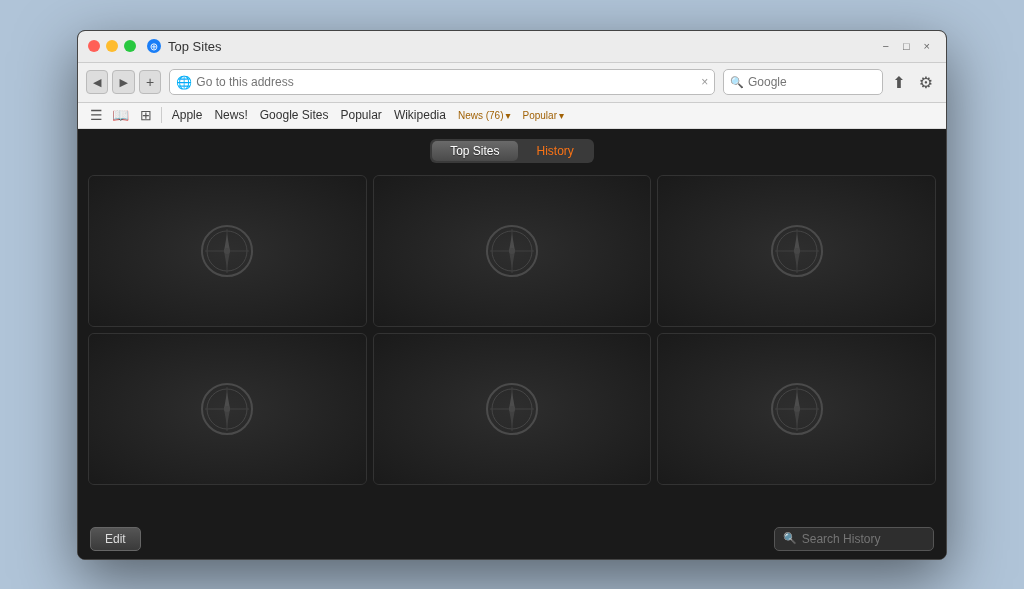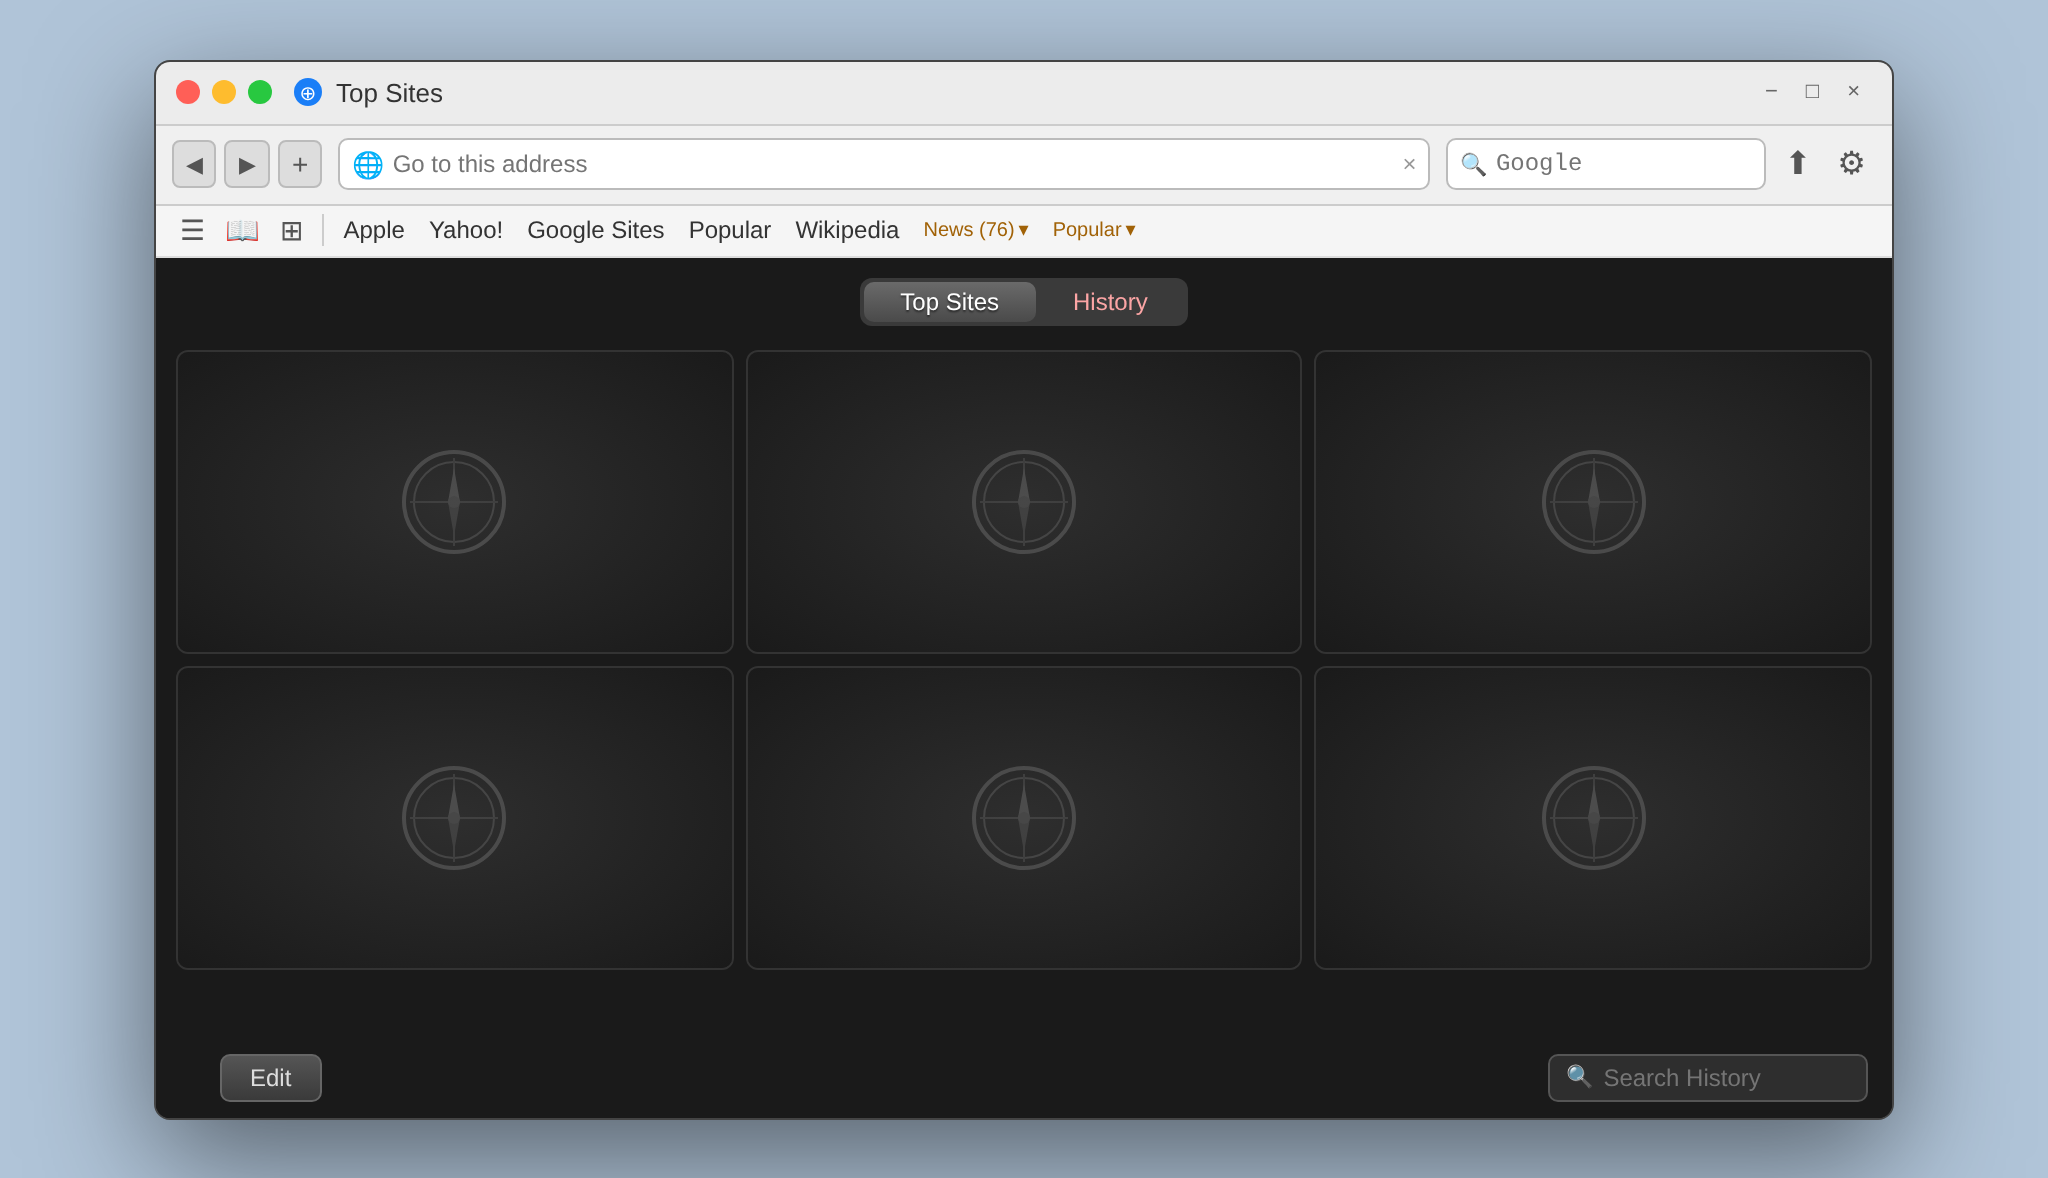--- a/index.html
+++ b/index.html
@@ -155,21 +155,20 @@
       color: #999;
       font-size: 11px;
     }
     .search-input {
       border: none;
       outline: none;
       font-size: 12px;
       color: #555;
       background: transparent;
       width: 100%;
-      font-family: Liberation Mono, monospace;
     }
     .toolbar-right-btns {
       display: flex;
       gap: 3px;
     }
     .icon-btn {
       background: none;
       border: none;
       cursor: pointer;
       color: #555;
@@ -255,21 +254,21 @@
       font-size: 12px;
       font-weight: 500;
     }
     .tab-btn.active {
       background: linear-gradient(to bottom, #6a6a6a, #4a4a4a);
       color: #fff;
       text-shadow: 0 1px 1px rgba(0,0,0,0.5);
     }
     .tab-btn.inactive {
       background: transparent;
-      color: #fca5a5;
+      color: #f97316;
     }
 
     
     .sites-grid {
       flex: 1;
       display: grid;
       grid-template-columns: repeat(3, 1fr);
       grid-template-rows: repeat(2, 1fr);
       gap: 6px;
       padding: 4px 10px 10px 10px;
@@ -308,21 +307,20 @@
       text-align: center;
       color: #888;
       font-size: 11.5px;
       line-height: 1.5;
       margin-bottom: 8px;
     }
     .bottom-controls {
       display: flex;
       justify-content: space-between;
       align-items: center;
-      margin-left: 20px;
     }
     .edit-btn {
       background: linear-gradient(to bottom, #555, #3a3a3a);
       border: 1px solid #666;
       border-radius: 5px;
       color: #ddd;
       font-size: 12px;
       padding: 4px 14px;
       cursor: pointer;
     }
@@ -391,21 +389,21 @@
       <button class="icon-btn">⚙</button>
     </div>
   </div>
 
   <div class="bookmarks-bar">
     <button class="bm-icon-btn">☰</button>
     <button class="bm-icon-btn">📖</button>
     <button class="bm-icon-btn">⊞</button>
     <div class="bm-separator"></div>
     <button class="bm-link">Apple</button>
-    <button class="bm-link">Yahoo!</button>
+    <button class="bm-link">News!</button>
     <button class="bm-link">Google Sites</button>
     <button class="bm-link">Popular</button>
     <button class="bm-link">Wikipedia</button>
     <button class="bm-dropdown">News (76) <span>▾</span></button>
     <button class="bm-dropdown">Popular <span>▾</span></button>
   </div>
 
   <div class="main-content">
 
     <div class="tabs-bar">

